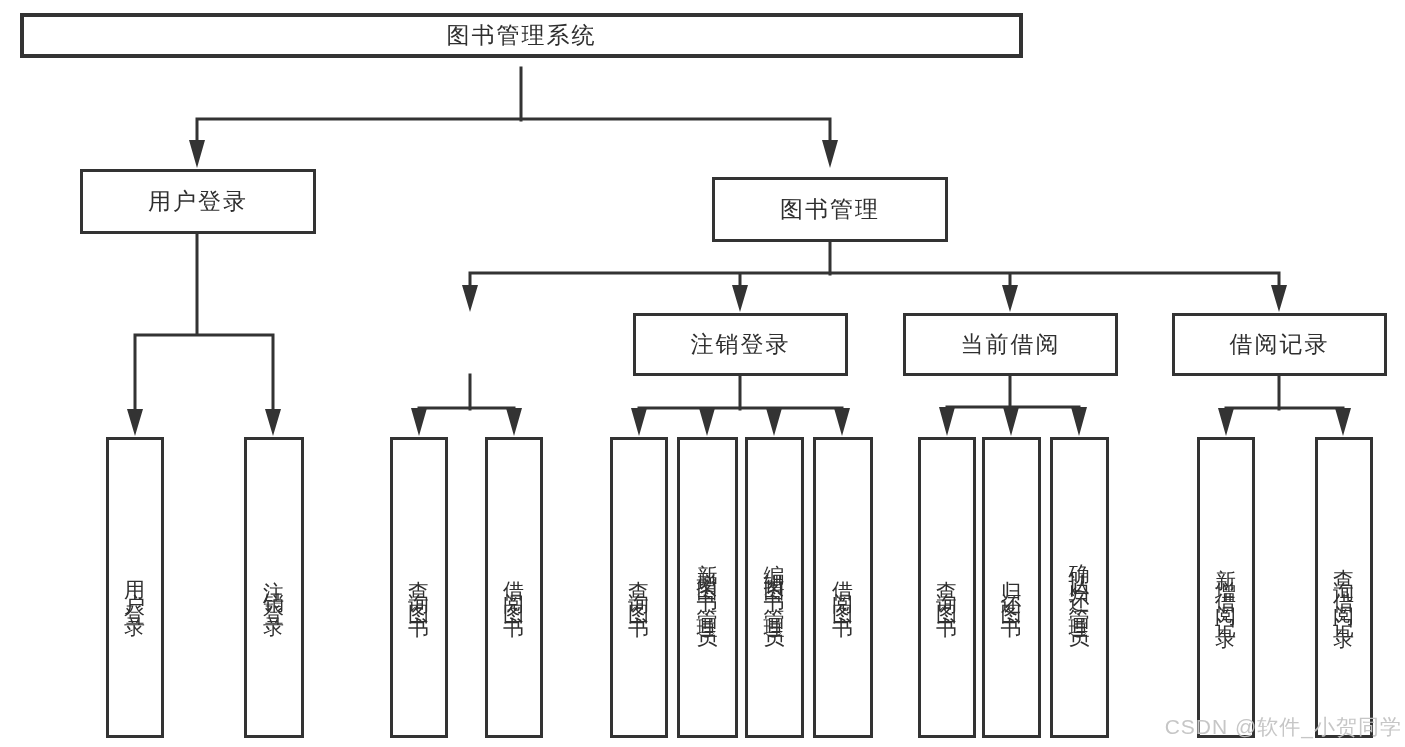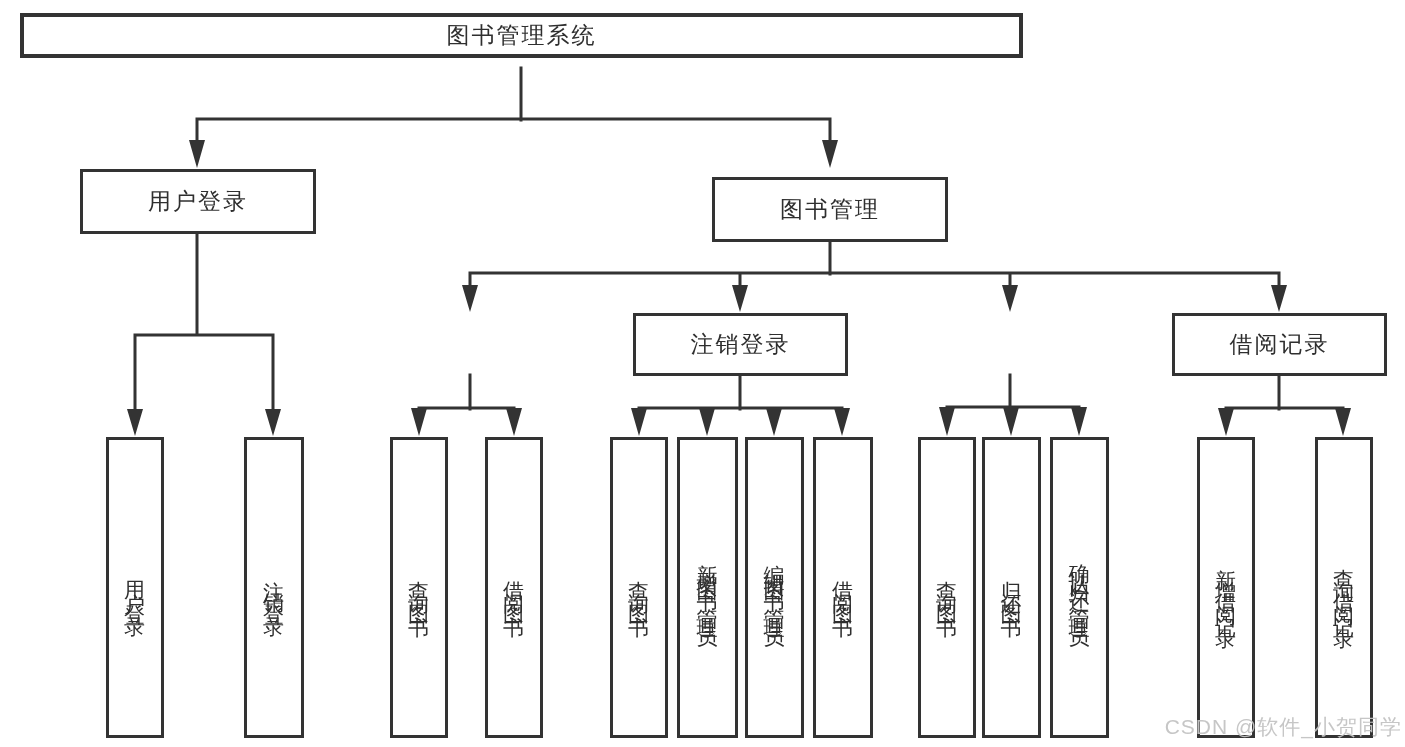--- a/index.html
+++ b/index.html
@@ -98,20 +98,23 @@
   <div class="node" style="left:80px;top:169px;width:236px;height:65px;">
     <span class="hlabel">用户登录</span>
   </div>
   <div class="node" style="left:712px;top:169px;width:236px;height:65px;margin-top:8px;">
     <span class="hlabel">图书管理</span>
   </div>
 
   <div class="node" style="left:633px;top:313px;width:215px;height:63px;">
     <span class="hlabel">注销登录</span>
   </div>
+  <div class="node" style="left:903px;top:313px;width:215px;height:63px;">
+    <span class="hlabel">当前借阅</span>
+  </div>
   <div class="node" style="left:1172px;top:313px;width:215px;height:63px;justify-content:center;">
     <span class="hlabel">借阅记录</span>
   </div>
 
   <div class="node leaf" style="left:106px;">
     <span class="vlabel">用户登录</span>
   </div>
   <div class="node leaf" style="left:244px;width:60px;">
     <span class="vlabel">注销登录</span>
   </div>

